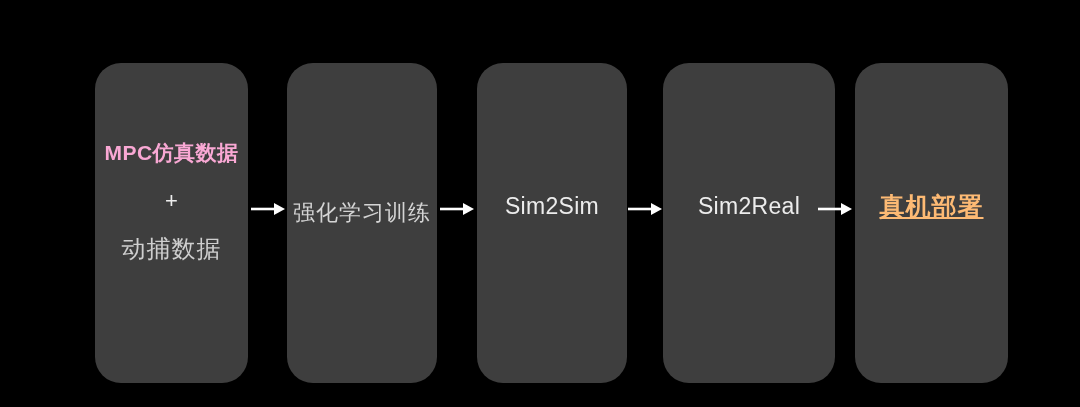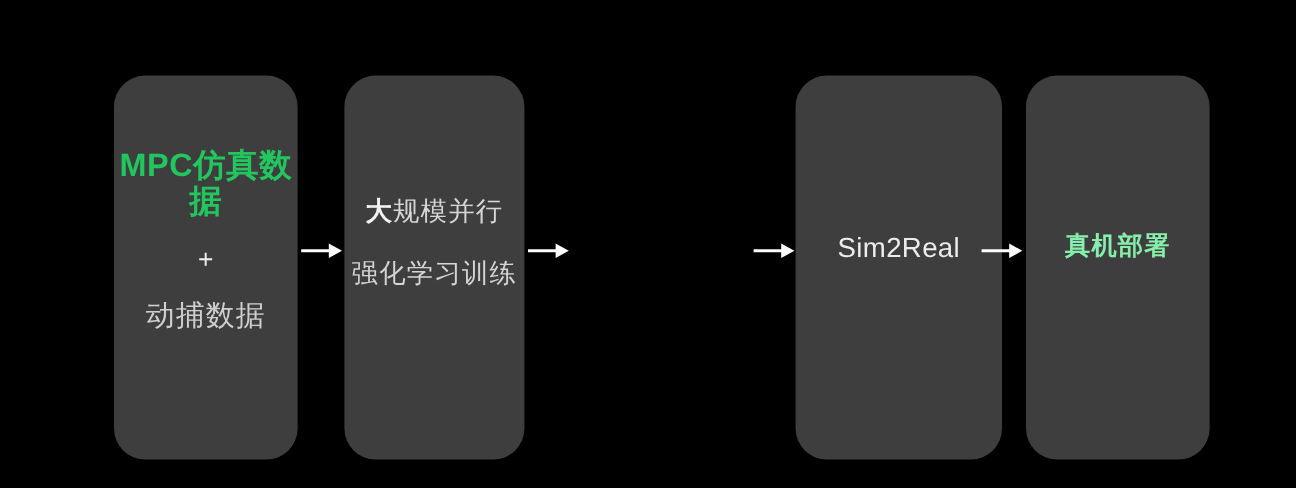--- a/index.html
+++ b/index.html
@@ -42,23 +42,23 @@
 
   .content {
     display: flex;
     flex-direction: column;
     align-items: center;
   }
   .line {
     line-height: 30px;
   }
   .cn-bold {
-    font-size: 27px;
+    font-size: 21px;
     font-weight: bold;
-    color: #22c55e;
+    color: #f9a8d4;
     letter-spacing: 0.5px;
   }
   .plus {
     font-size: 22px;
     color: #ededed;
     margin-top: 18px;
     line-height: 30px;
   }
   .cn-light {
     font-size: 24px;
@@ -82,24 +82,25 @@
     color: #d4d4d4;
     letter-spacing: 1px;
     margin-top: 22px;
   }
   .en-label {
     font-size: 23px;
     color: #ececec;
     letter-spacing: 0.3px;
   }
   .cn-deploy {
-    font-size: 21px;
+    font-size: 25px;
     font-weight: bold;
-    color: #86efac;
+    color: #fdba74;
     letter-spacing: 1px;
+    text-decoration: underline;
   }
   .arrow {
     position: absolute;
     top: 201px;
     width: 36px;
     height: 16px;
   }
   .arrow-1 { left: 250px; }
   .arrow-2 { left: 439px; }
   .arrow-3 { left: 627px; }
@@ -121,32 +122,36 @@
 
   <div class="arrow arrow-1">
     <svg width="36" height="16" viewBox="0 0 36 16" xmlns="http://www.w3.org/2000/svg">
       <line x1="1" y1="8" x2="25" y2="8" stroke="#ffffff" stroke-width="2.6"></line>
       <polygon points="24,2 35,8 24,14" fill="#ffffff"></polygon>
     </svg>
   </div>
 
   <div class="node node-2">
     <div class="content">
-      <div class="line line-1"><span class="lead">大</span><span>规模并行</span></div>
       <div class="line line-2">强化学习训练</div>
     </div>
   </div>
 
   <div class="arrow arrow-2">
     <svg width="36" height="16" viewBox="0 0 36 16" xmlns="http://www.w3.org/2000/svg">
       <line x1="1" y1="8" x2="25" y2="8" stroke="#ffffff" stroke-width="2.6"></line>
       <polygon points="24,2 35,8 24,14" fill="#ffffff"></polygon>
     </svg>
   </div>
 
+  <div class="node node-3">
+    <div class="content">
+      <div class="line en-label">Sim2Sim</div>
+    </div>
+  </div>
 
   <div class="arrow arrow-3">
     <svg width="36" height="16" viewBox="0 0 36 16" xmlns="http://www.w3.org/2000/svg">
       <line x1="1" y1="8" x2="25" y2="8" stroke="#ffffff" stroke-width="2.6"></line>
       <polygon points="24,2 35,8 24,14" fill="#ffffff"></polygon>
     </svg>
   </div>
 
   <div class="node node-4">
     <div class="content">

